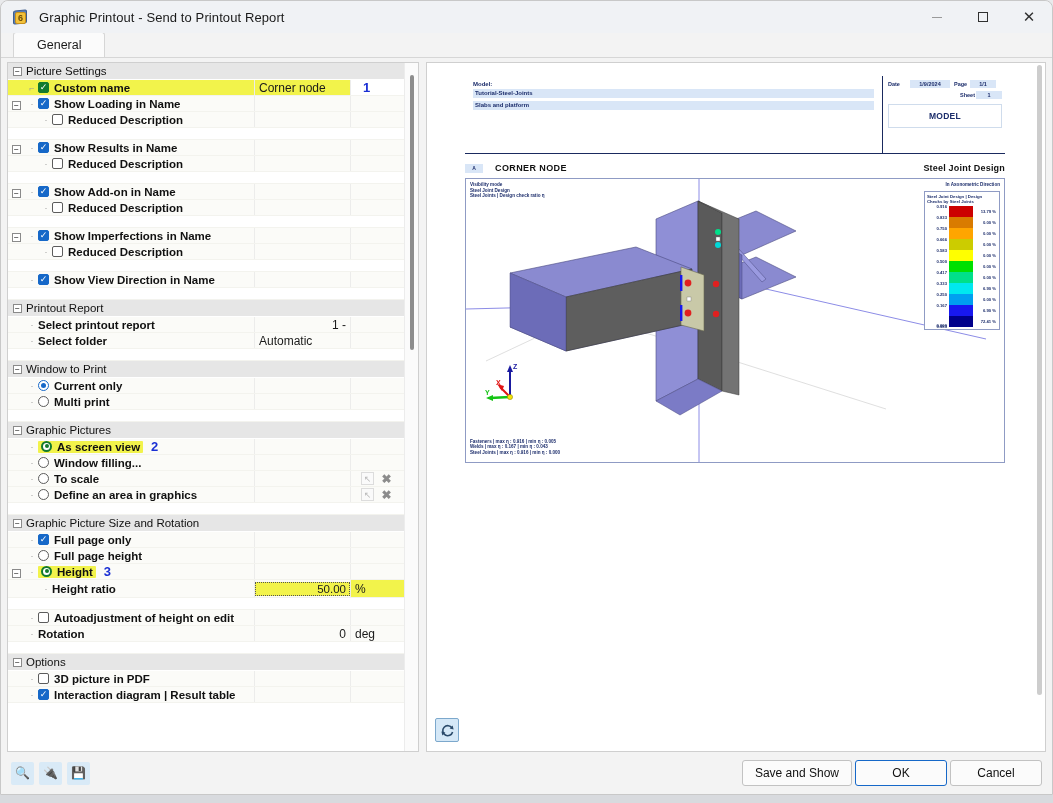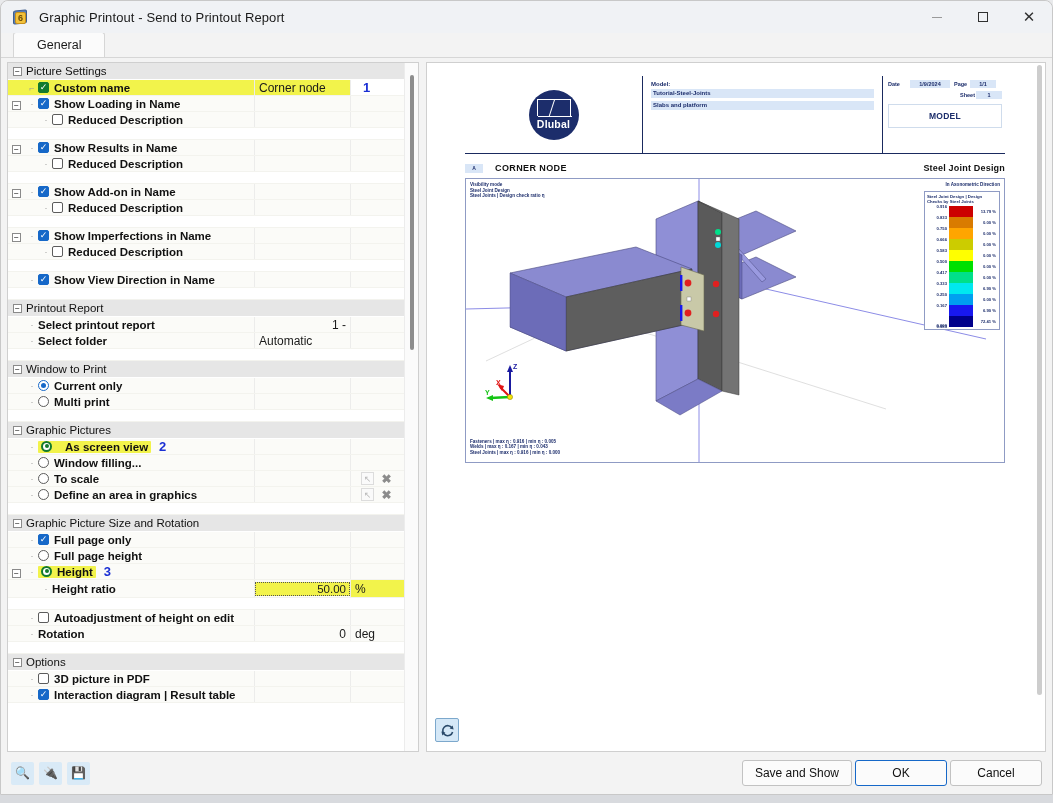--- a/index.html
+++ b/index.html
@@ -455,21 +455,21 @@
 
         <div class="grp">
           <span class="exp">−</span>
           <span>Graphic Pictures</span>
         </div>
 
         <div class="row">
           <div class="cell-label">
             <span class="tree-ind"></span>
               <span class="dash">·</span>
-            <span class="hl-box" style="display:flex;align-items:flex-start;gap:8px;">
+            <span class="hl-box" style="display:flex;align-items:flex-start;">
               <span class="rb on green">
                   <i></i>
                 </span>
               <span class="lbl">As screen view</span>
             </span>
             <span class="marker">2</span>
           </div>
           <div class="cell-val"></div>
             <div class="cell-unit"></div>
         </div>
@@ -637,26 +637,20 @@
       <div class="vscroll">
         <div class="vthumb"></div>
       </div>
     </div>
 
     <div class="right-pane">
 
       <div class="sheet">
 
         <div class="doc-head">
-          <div class="doc-logo-cell">
-            <div class="logo">
-              <div class="bridge"></div>
-              <div class="name">Dlubal</div>
-            </div>
-          </div>
           <div class="doc-mid">
             <div class="k">Model:</div>
             <div class="bar">Tutorial-Steel-Joints</div>
             <div class="bar">Slabs and platform</div>
           </div>
           <div class="doc-right">
             <div class="line">
               <span class="lab">Date</span>
               <span class="bx" style="width:40px">1/9/2024</span>
               <span class="lab" style="width:20px;padding-left:4px">Page</span>

